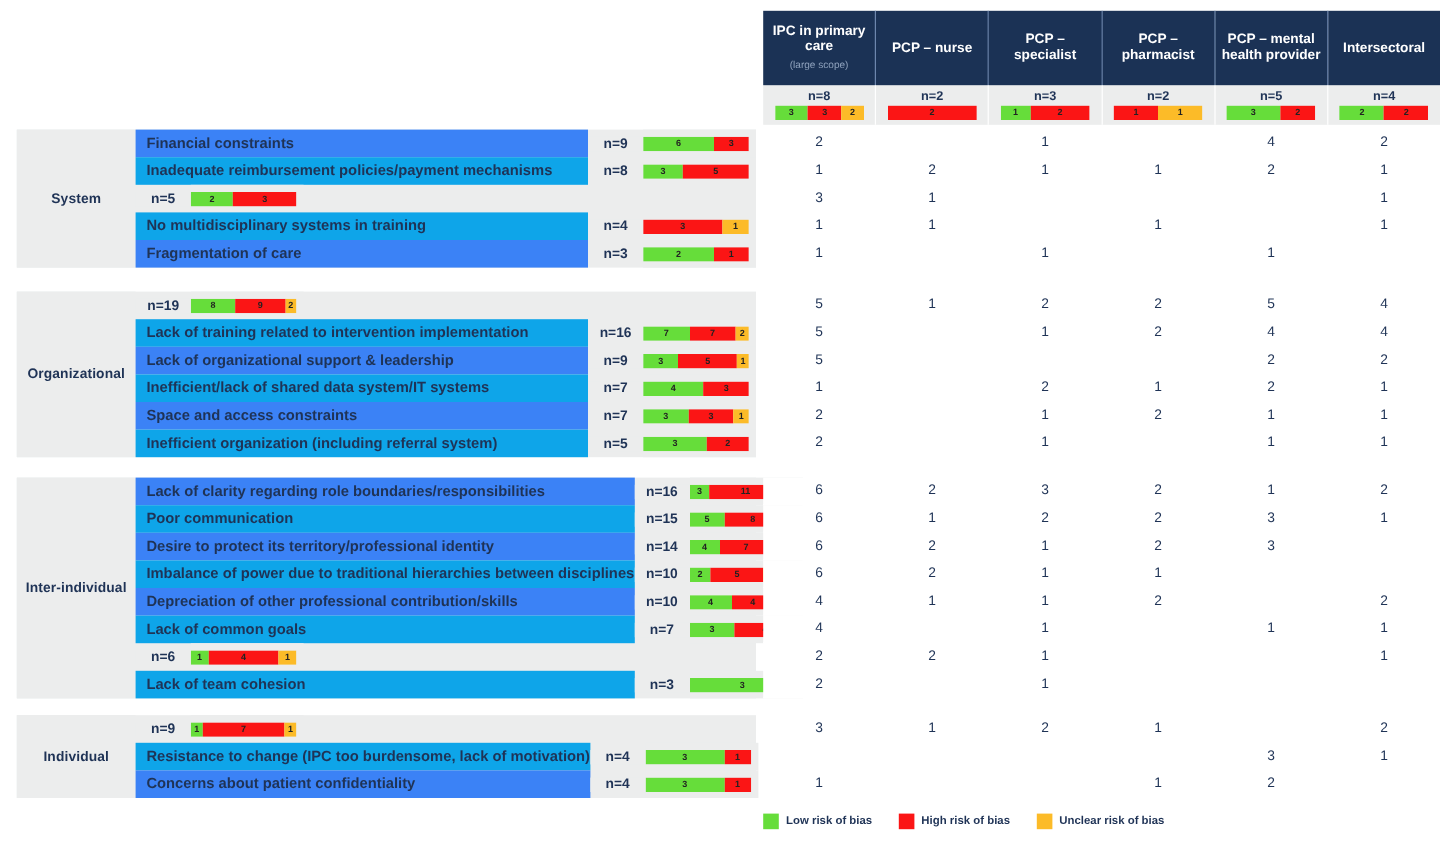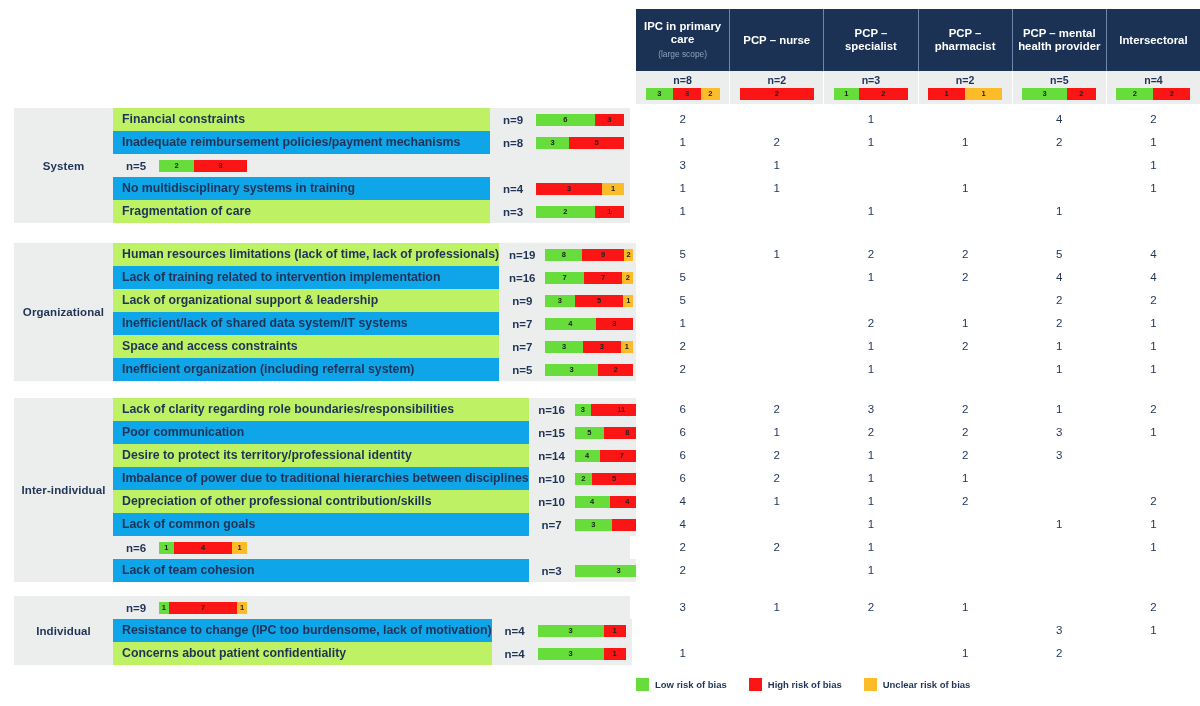--- a/index.html
+++ b/index.html
@@ -68,21 +68,21 @@
     flex: 1 1 auto;
     height: 23px;
     line-height: 23px;
     padding-left: 9px;
     font-size: 12.3px;
     font-weight: bold;
     color: #1f3356;
     white-space: nowrap;
     overflow: hidden;
   }
-  .row-line.odd .row-label { background: #bef264; }
+  .row-line.odd .row-label { background: #3b82f6; }
   .row-line.even .row-label { background: #0ea5e9; }
 
   .row-n {
     flex: 0 0 46px;
     width: 46px;
     text-align: center;
     font-size: 11.5px;
     font-weight: bold;
     color: #1f3356;
     background: #eceded;
@@ -299,21 +299,20 @@
                 <div class="seg high" style="width: 33.3333%;">1</div>
               </div>
             </div>
           </div>
         </div>
       </div>
       <div class="section-block" style="position: absolute; top: 243px; left: 0px; width: 616px; margin-bottom: 0px;">
         <div class="cat-cell">Organizational</div>
         <div class="rows-col">
           <div class="row-line odd">
-            <div class="row-label">Human resources limitations (lack of time, lack of professionals)</div>
             <div class="row-n">n=19</div>
             <div class="riskbar-wrap">
               <div class="riskbar">
                 <div class="seg low" style="width: 42.1053%;">8</div>
                 <div class="seg high" style="width: 47.3684%;">9</div>
                 <div class="seg unclear" style="width: 10.5263%;">2</div>
               </div>
             </div>
           </div>
           <div class="row-line even">

